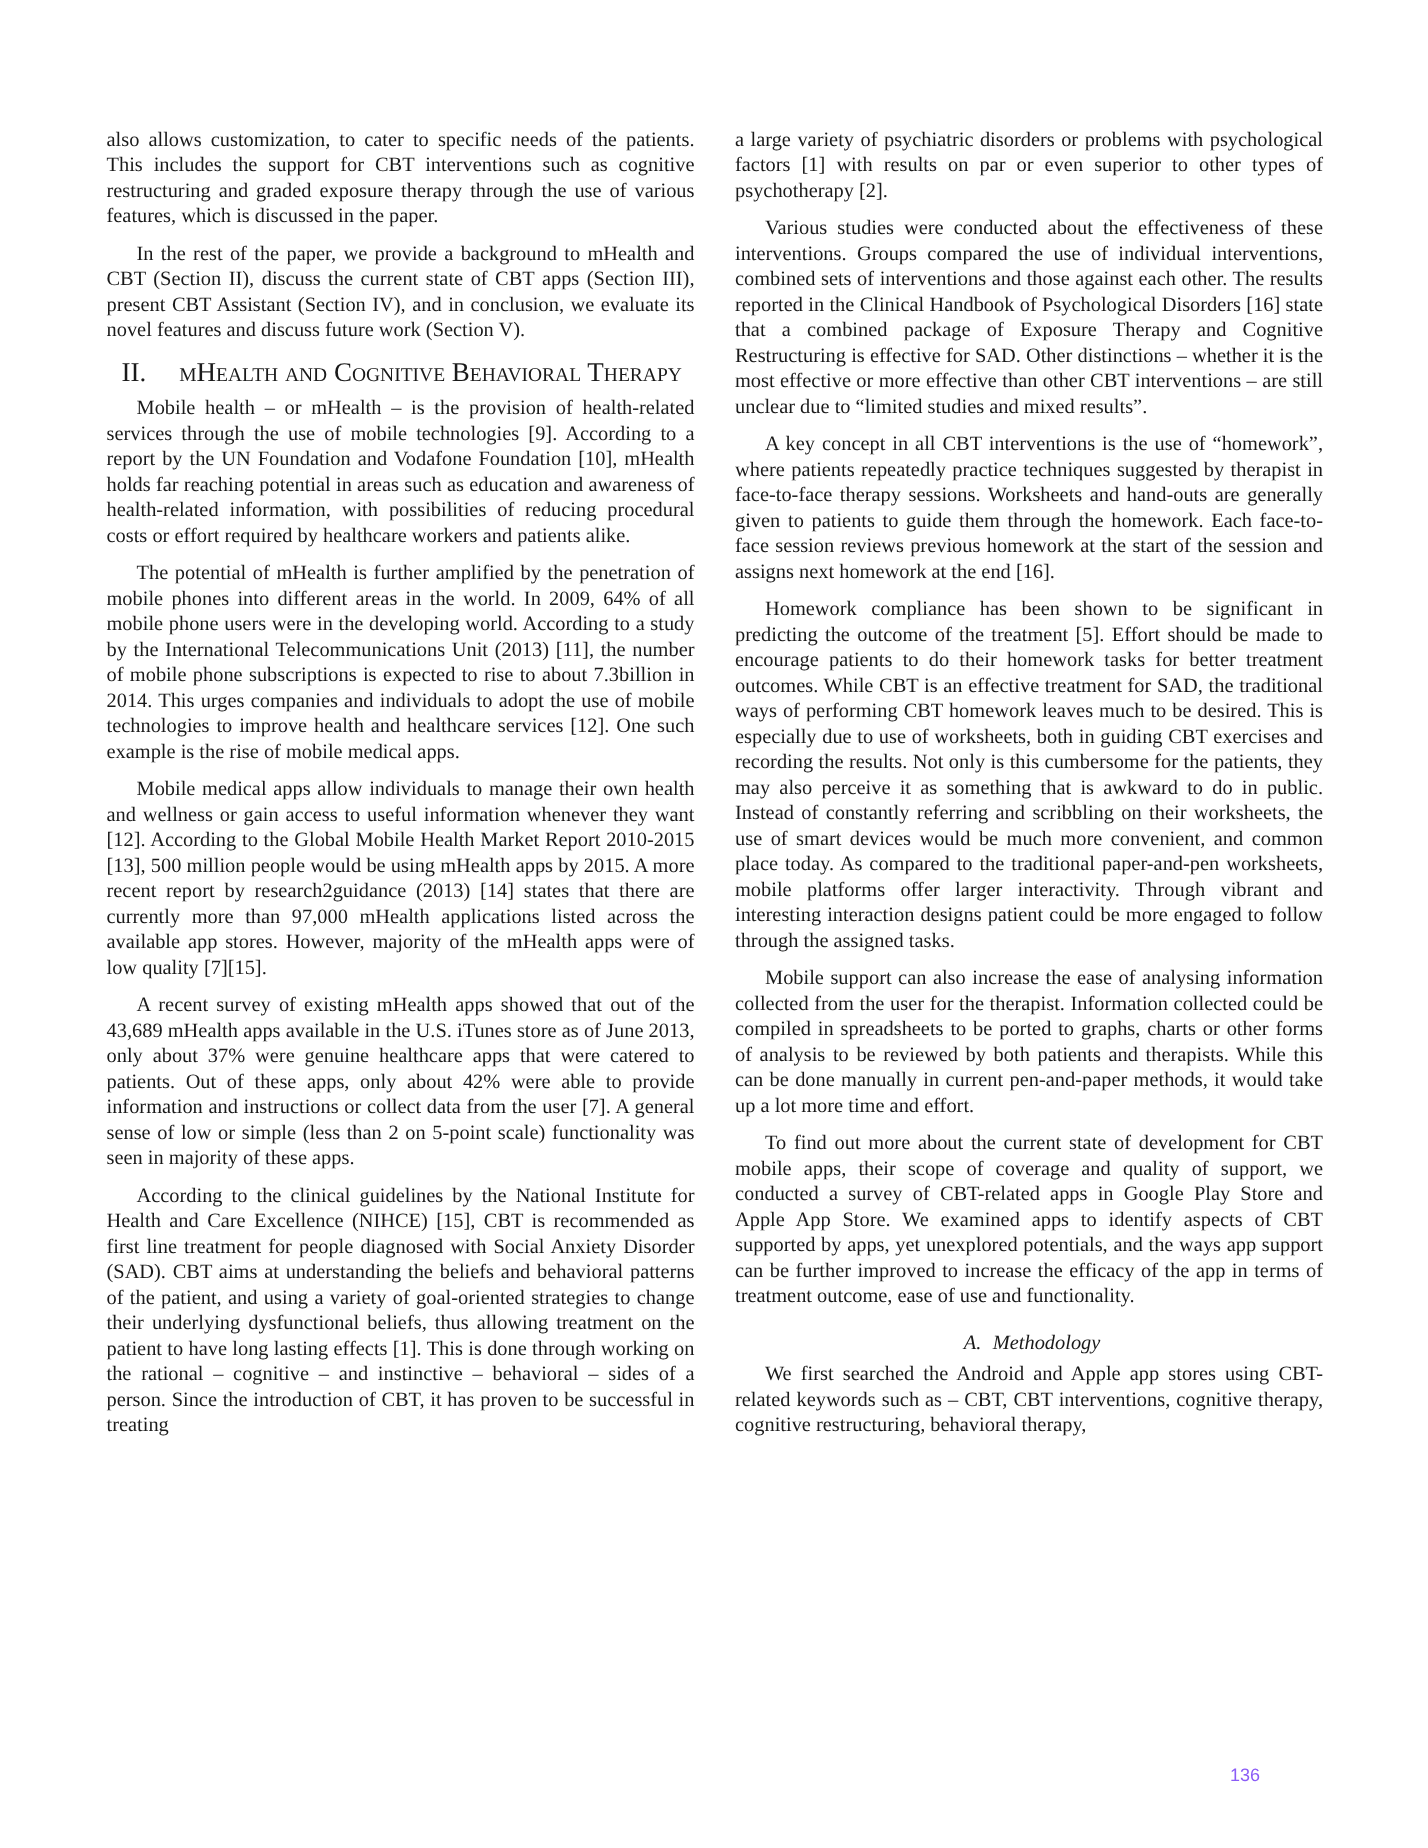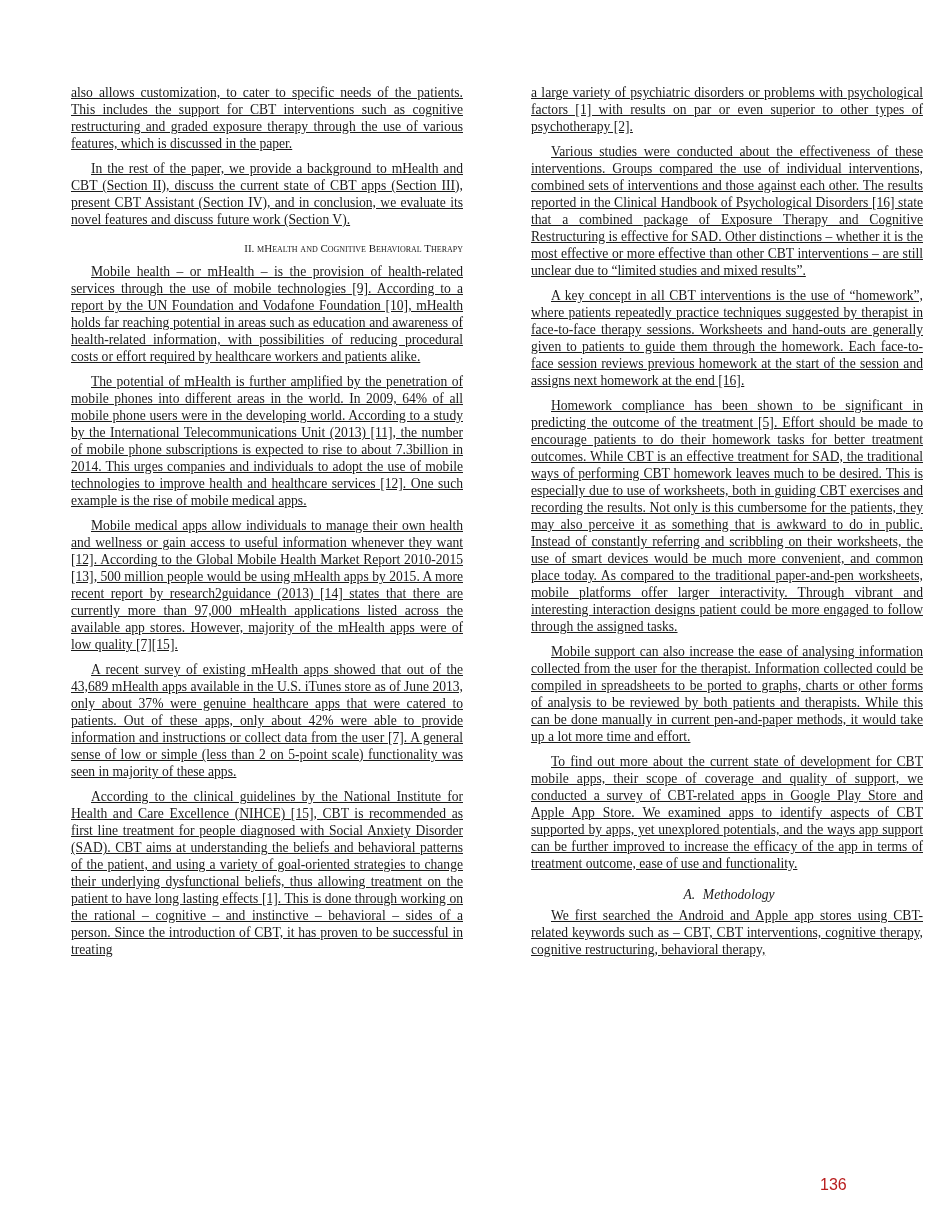--- a/index.html
+++ b/index.html
@@ -18,32 +18,31 @@
     .col {
       position: absolute;
       top: 84px;
       width: 392px;
       font-size: 13.6px;
       line-height: 17.0px;
       text-align: justify;
       hyphens: none;
     }
     .col-left { left: 71px; }
-    .col-right { left: 490px; margin-left: 41px; }
+    .col-right { left: 490px; }
     .para {
       margin: 0 0 8px 0;
       text-indent: 20px;
-      text-decoration: underline;
     }
     .para.no-indent { text-indent: 0; }
     .section-heading {
       margin: 12px 0 6px 0;
-      font-size: 11px;
+      font-size: 18px;
       line-height: 17px;
-      text-align: right;
+      text-align: left;
       font-variant: small-caps;
       letter-spacing: 0;
       white-space: nowrap;
     }
     .section-heading .num {
       display: inline-block;
       width: 34px;
       padding-left: 10px;
       font-variant: normal;
     }
@@ -54,22 +53,22 @@
     }
     .subsection-heading .num {
       display: inline-block;
       width: 20px;
     }
     .page-number {
       position: absolute;
       left: 820px;
       top: 1176px;
       font-family: "Liberation Sans", "DejaVu Sans", sans-serif;
-      font-size: 16px;
-      color: #b91c1c;
+      font-size: 12px;
+      color: #8b5cf6;
     }
   </style>
 </head>
 <body>
 
 <div class="col col-left">
   <p class="para no-indent">also allows customization, to cater to specific needs of the patients. This includes the support for CBT interventions such as cognitive restructuring and graded exposure therapy through the use of various features, which is discussed in the paper.</p>
   <p class="para">In the rest of the paper, we  provide a background to mHealth and CBT (Section II), discuss the current state of CBT apps (Section III), present CBT Assistant (Section IV), and  in conclusion, we evaluate its novel features and discuss future work (Section V).</p>
 
   <div class="section-heading">

